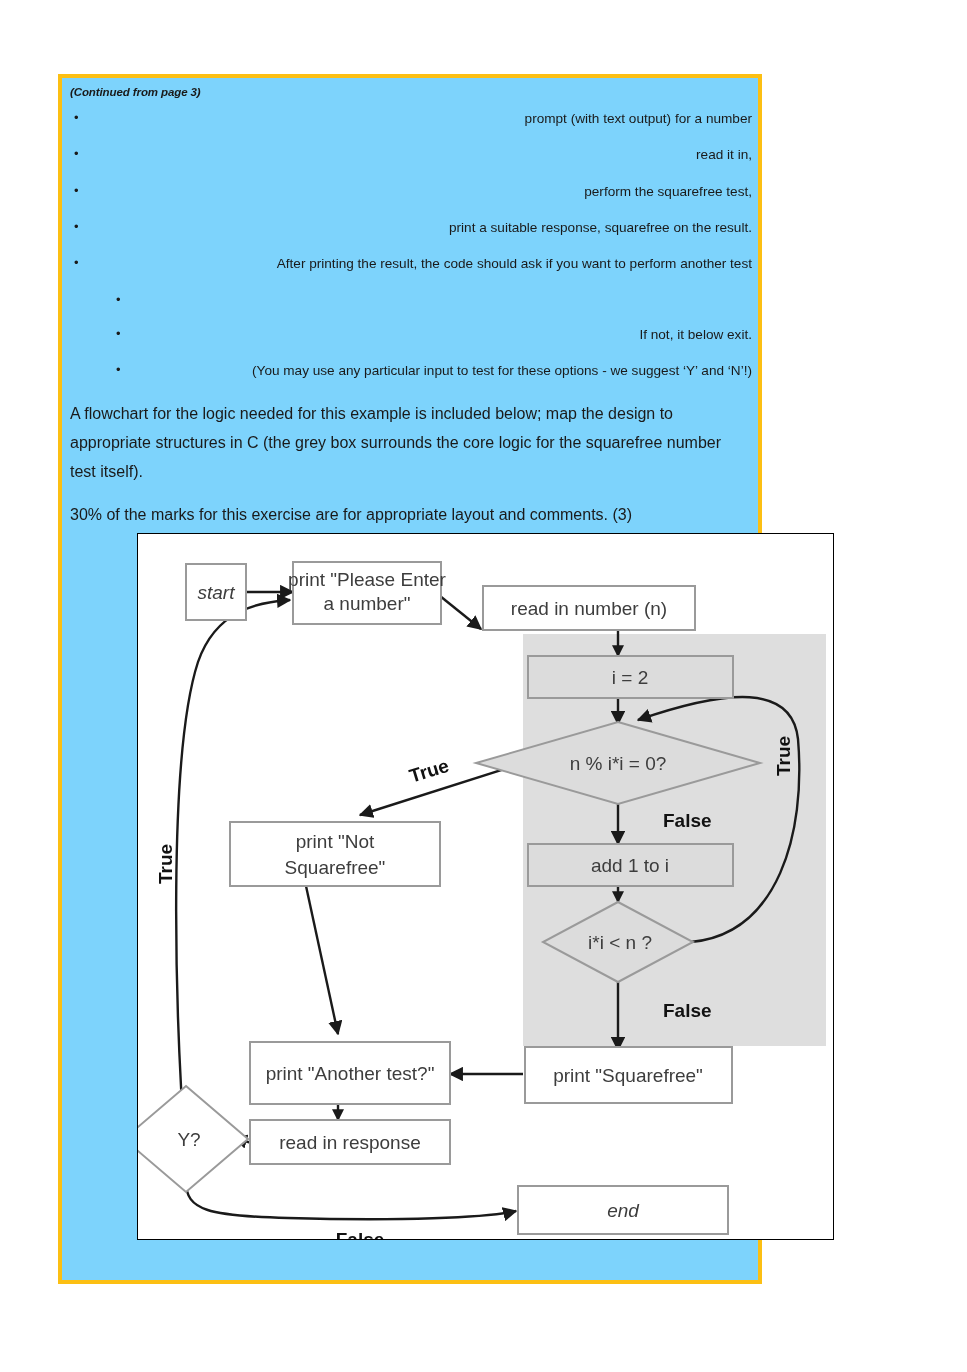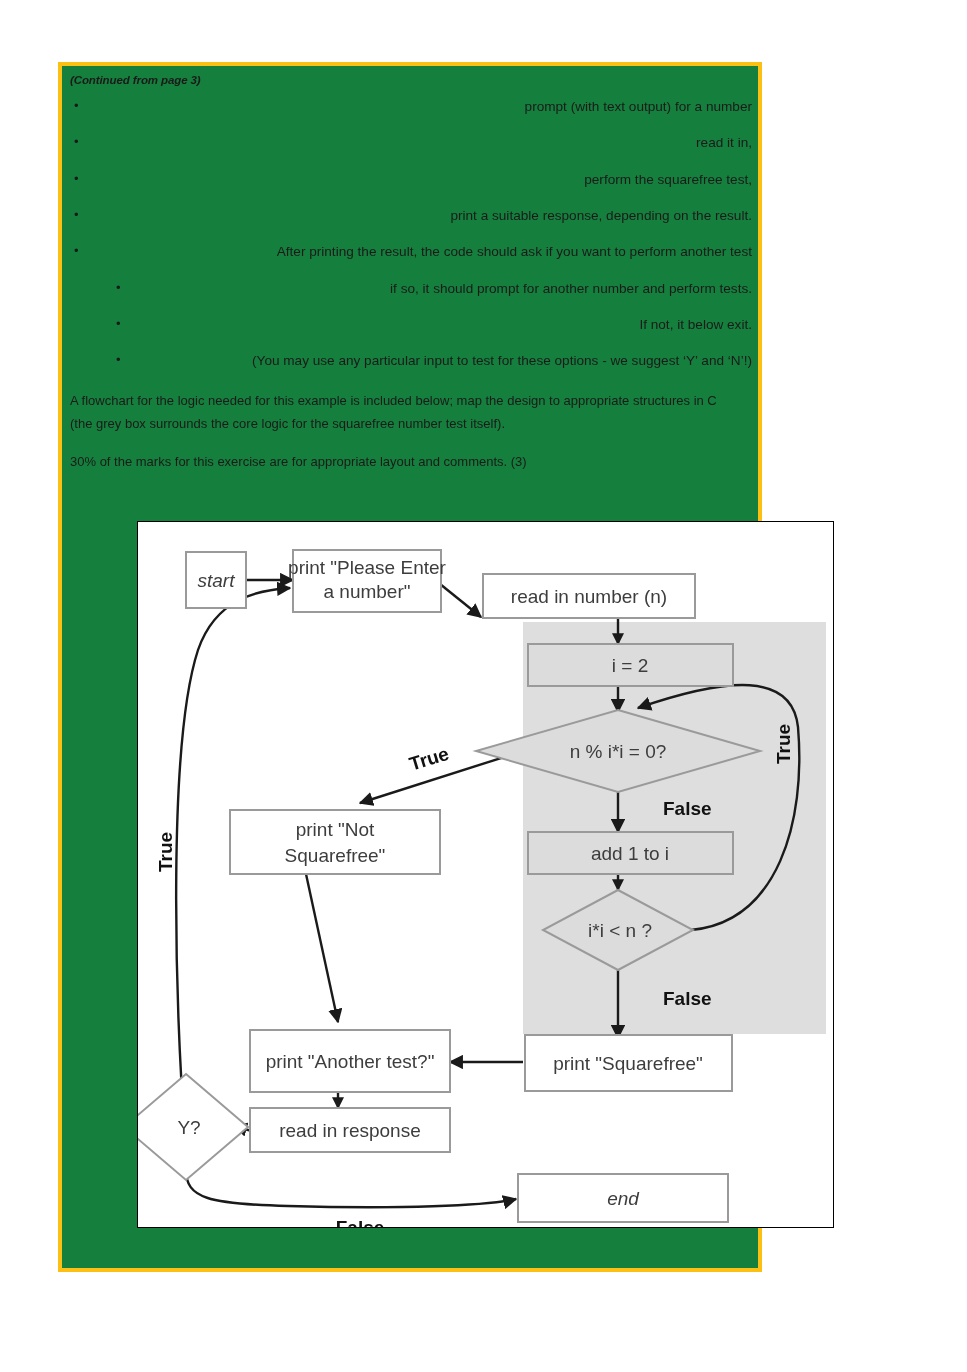--- a/index.html
+++ b/index.html
@@ -12,25 +12,25 @@
     height: 1372px;
     font-family: "Liberation Sans", sans-serif;
     position: relative;
     overflow: hidden;
   }
 
   
   #page-frame {
     position: absolute;
     left: 58px;
-    top: 62px;
+    top: 74px;
     width: 704px;
     height: 1210px;
     border: 4px solid #fcbf13;
-    background: #15803d;
+    background: #7dd3fc;
     box-sizing: border-box;
   }
 
   
   #doc-text {
     position: absolute;
     left: 6px;
     top: 8px;
     right: 6px;
   }
@@ -54,21 +54,21 @@
   .bullet-row.lvl2 { padding-left: 48px; margin-bottom: 18px; }
   .bullet-dot {
     flex: 0 0 auto;
     font-size: 13px;
     line-height: 1.25;
   }
   .bullet-row.lvl1 .bullet-dot { width: 48px; }
   .bullet-row.lvl2 .bullet-dot { width: 46px; }
   .bullet-text { flex: 1 1 auto; text-align: right; }
   .para {
-    font-size: 13px;
+    font-size: 16px;
     color: #1a1a1a;
     line-height: 1.82;
     margin: 0 0 6px 2px;
     padding-right: 10px;
   }
   .para.tight { margin-bottom: 2px; }
   .para.spaced { margin-top: 14px; }
 
   
   #flowchart-panel {
@@ -129,30 +129,29 @@
     <div class="bullet-row lvl1">
       <span class="bullet-dot">•</span>
       <span class="bullet-text">read it in,</span>
     </div>
     <div class="bullet-row lvl1">
       <span class="bullet-dot">•</span>
       <span class="bullet-text">perform the squarefree test,</span>
     </div>
     <div class="bullet-row lvl1">
       <span class="bullet-dot">•</span>
-      <span class="bullet-text">print a suitable response, depending on the result.</span>
+      <span class="bullet-text">print a suitable response, squarefree on the result.</span>
     </div>
     <div class="bullet-row lvl1">
       <span class="bullet-dot">•</span>
       <span class="bullet-text">After printing the result, the code should ask if you want to perform another test</span>
     </div>
 
     <div class="bullet-row lvl2">
       <span class="bullet-dot">•</span>
-      <span class="bullet-text">if so, it should prompt for another number and perform tests.</span>
     </div>
     <div class="bullet-row lvl2">
       <span class="bullet-dot">•</span>
       <span class="bullet-text">If not, it below exit.</span>
     </div>
     <div class="bullet-row lvl2">
       <span class="bullet-dot">•</span>
       <span class="bullet-text">(You may use any particular input to test for these options - we suggest ‘Y’ and ‘N’!)</span>
     </div>
 

